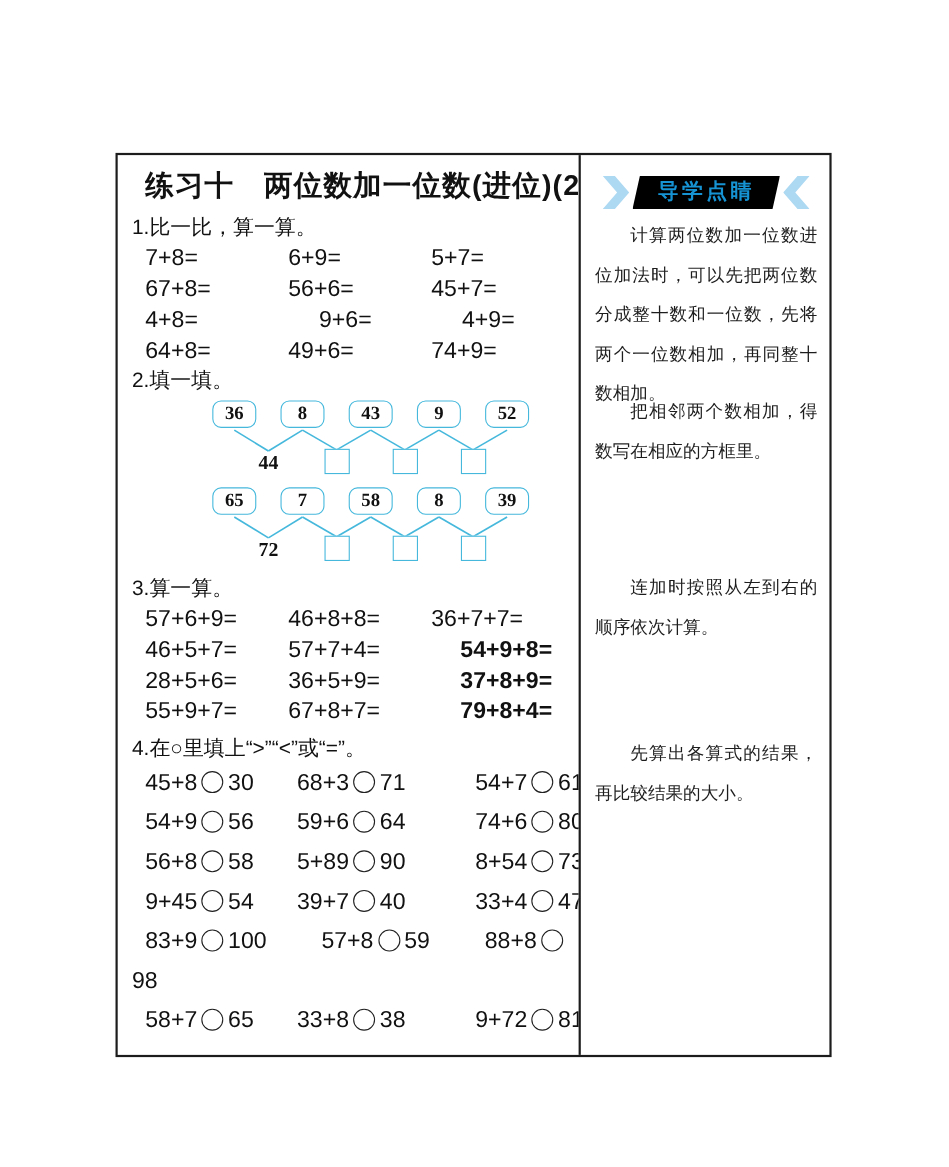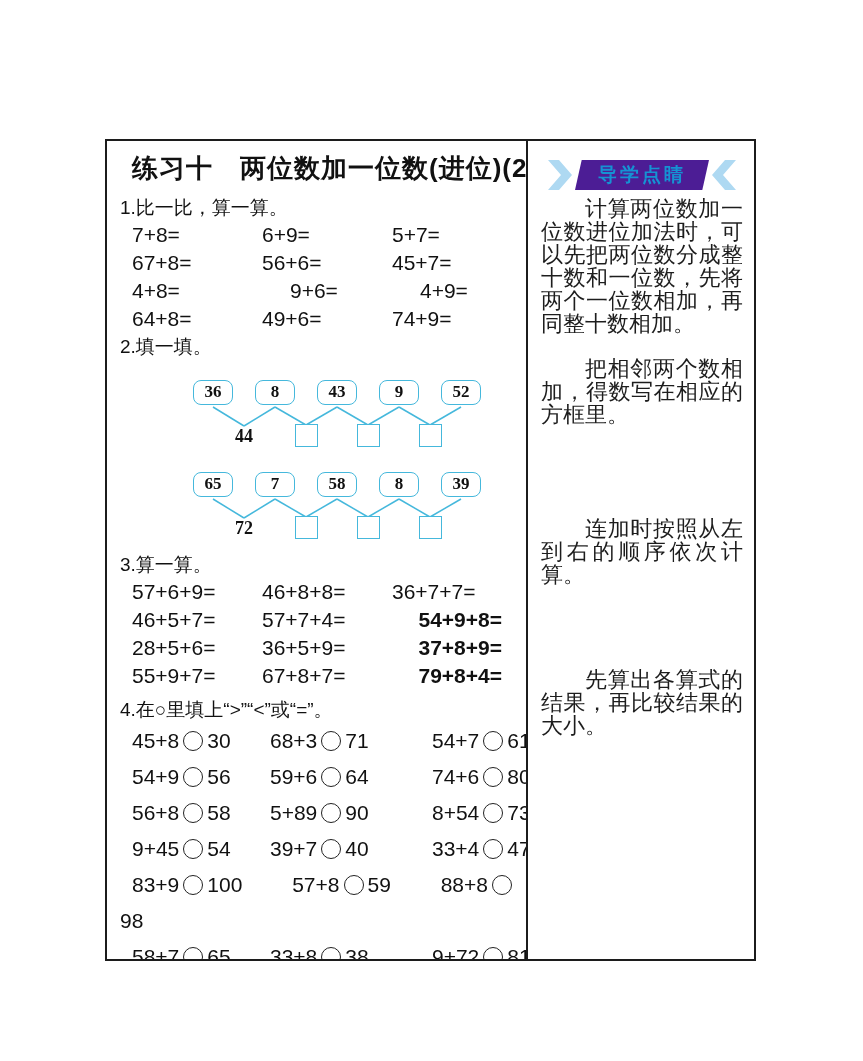--- a/index.html
+++ b/index.html
@@ -29,21 +29,21 @@
   .cell { white-space:nowrap;margin-left:12px; }
   .ind { padding-left:28px; }
   .ra { text-align:right; padding-right:14px;font-weight:bold; }
   .solo { font-size:21px; line-height:36px; }
   
   .circ {
     display:inline-block; width:20px; height:20px; border:1.5px solid #222;
     border-radius:50%; vertical-align:-3px; margin:0 4px;
   }
   
-  .bond { position:relative; width:340px; height:72px; margin:20px 0 7px 65px; }
+  .bond { position:relative; width:340px; height:72px; margin:4px 0 7px 65px; }
   .bond svg.lines { position:absolute; left:0; top:0; }
   .tb {
     position:absolute; top:0; width:40px; height:25px;
     border:1.6px solid #45b8dc; border-radius:8px; background:#fff;
     font-size:17px; text-align:center; line-height:22px;
     font-family:"Liberation Serif", serif; font-weight:bold;
   }
   .sq {
     position:absolute; top:44px; width:23px; height:23px;
     border:1.6px solid #45b8dc; background:#fff;
@@ -52,28 +52,28 @@
     position:absolute; left:37px; top:46px; width:44px; text-align:center;
     font-size:18px; font-family:"Liberation Serif", serif; font-weight:bold;
   }
   
   .side { flex:1; position:relative; }
   .banner {
     position:absolute; left:20px; top:18px; right:18px; height:32px;
     display:flex; align-items:center;
   }
   .banner-body {
-    flex:1; height:30px; margin:0 3px; background:#4c1d95;
+    flex:1; height:30px; margin:0 3px; background:#000000;
     clip-path:polygon(5% 0, 100% 0, 95% 100%, 0 100%);
     text-align:center; line-height:30px;
     font-size:19px; font-weight:bold; color:#1593d3; letter-spacing:3px;
   }
   .note {
     position:absolute; left:13px; right:11px; text-indent:2em;
-    font-family:"Liberation Serif", serif; font-size:22px; line-height:23px;
+    font-family:"Liberation Serif", serif; font-size:16px; line-height:36px;
     color:#1d1d1d; text-align:justify;
   }
   .n1 { top:56px; } .n2 { top:216px; } .n3 { top:376px; } .n4 { top:527px; }
 </style>
 </head>
 <body>
 
 <div class="frame">
 
   <div class="main">

